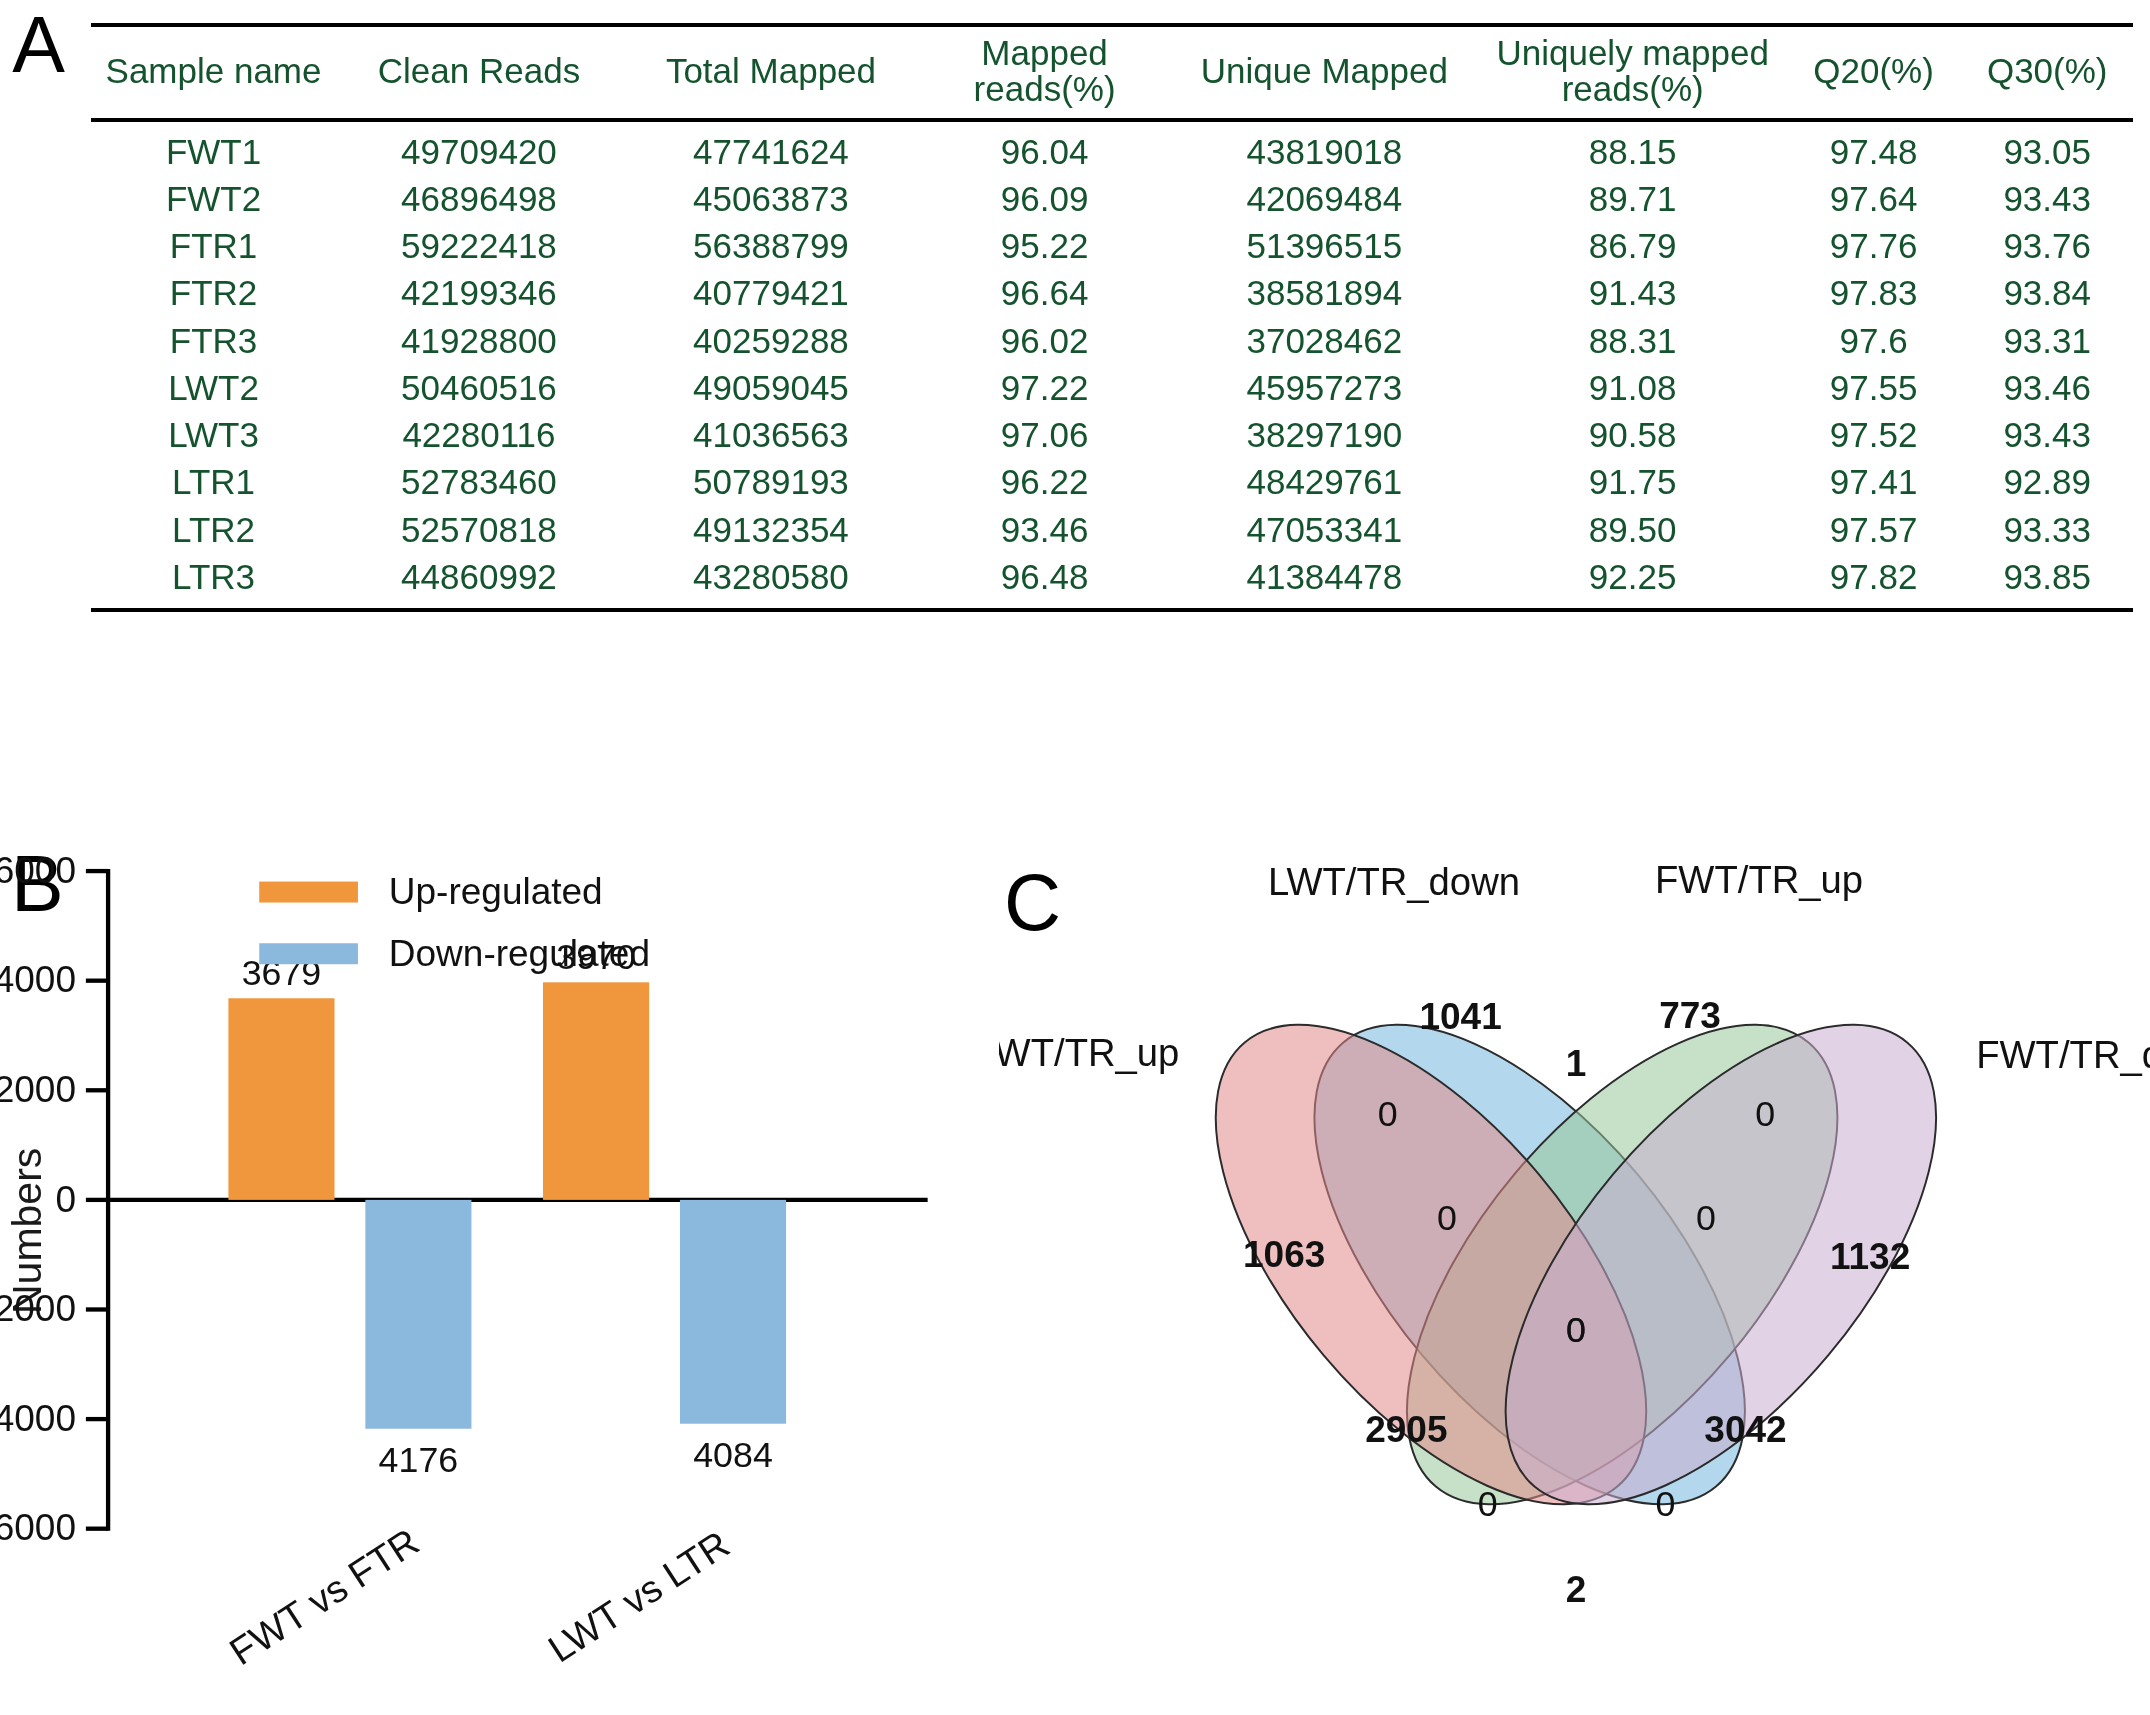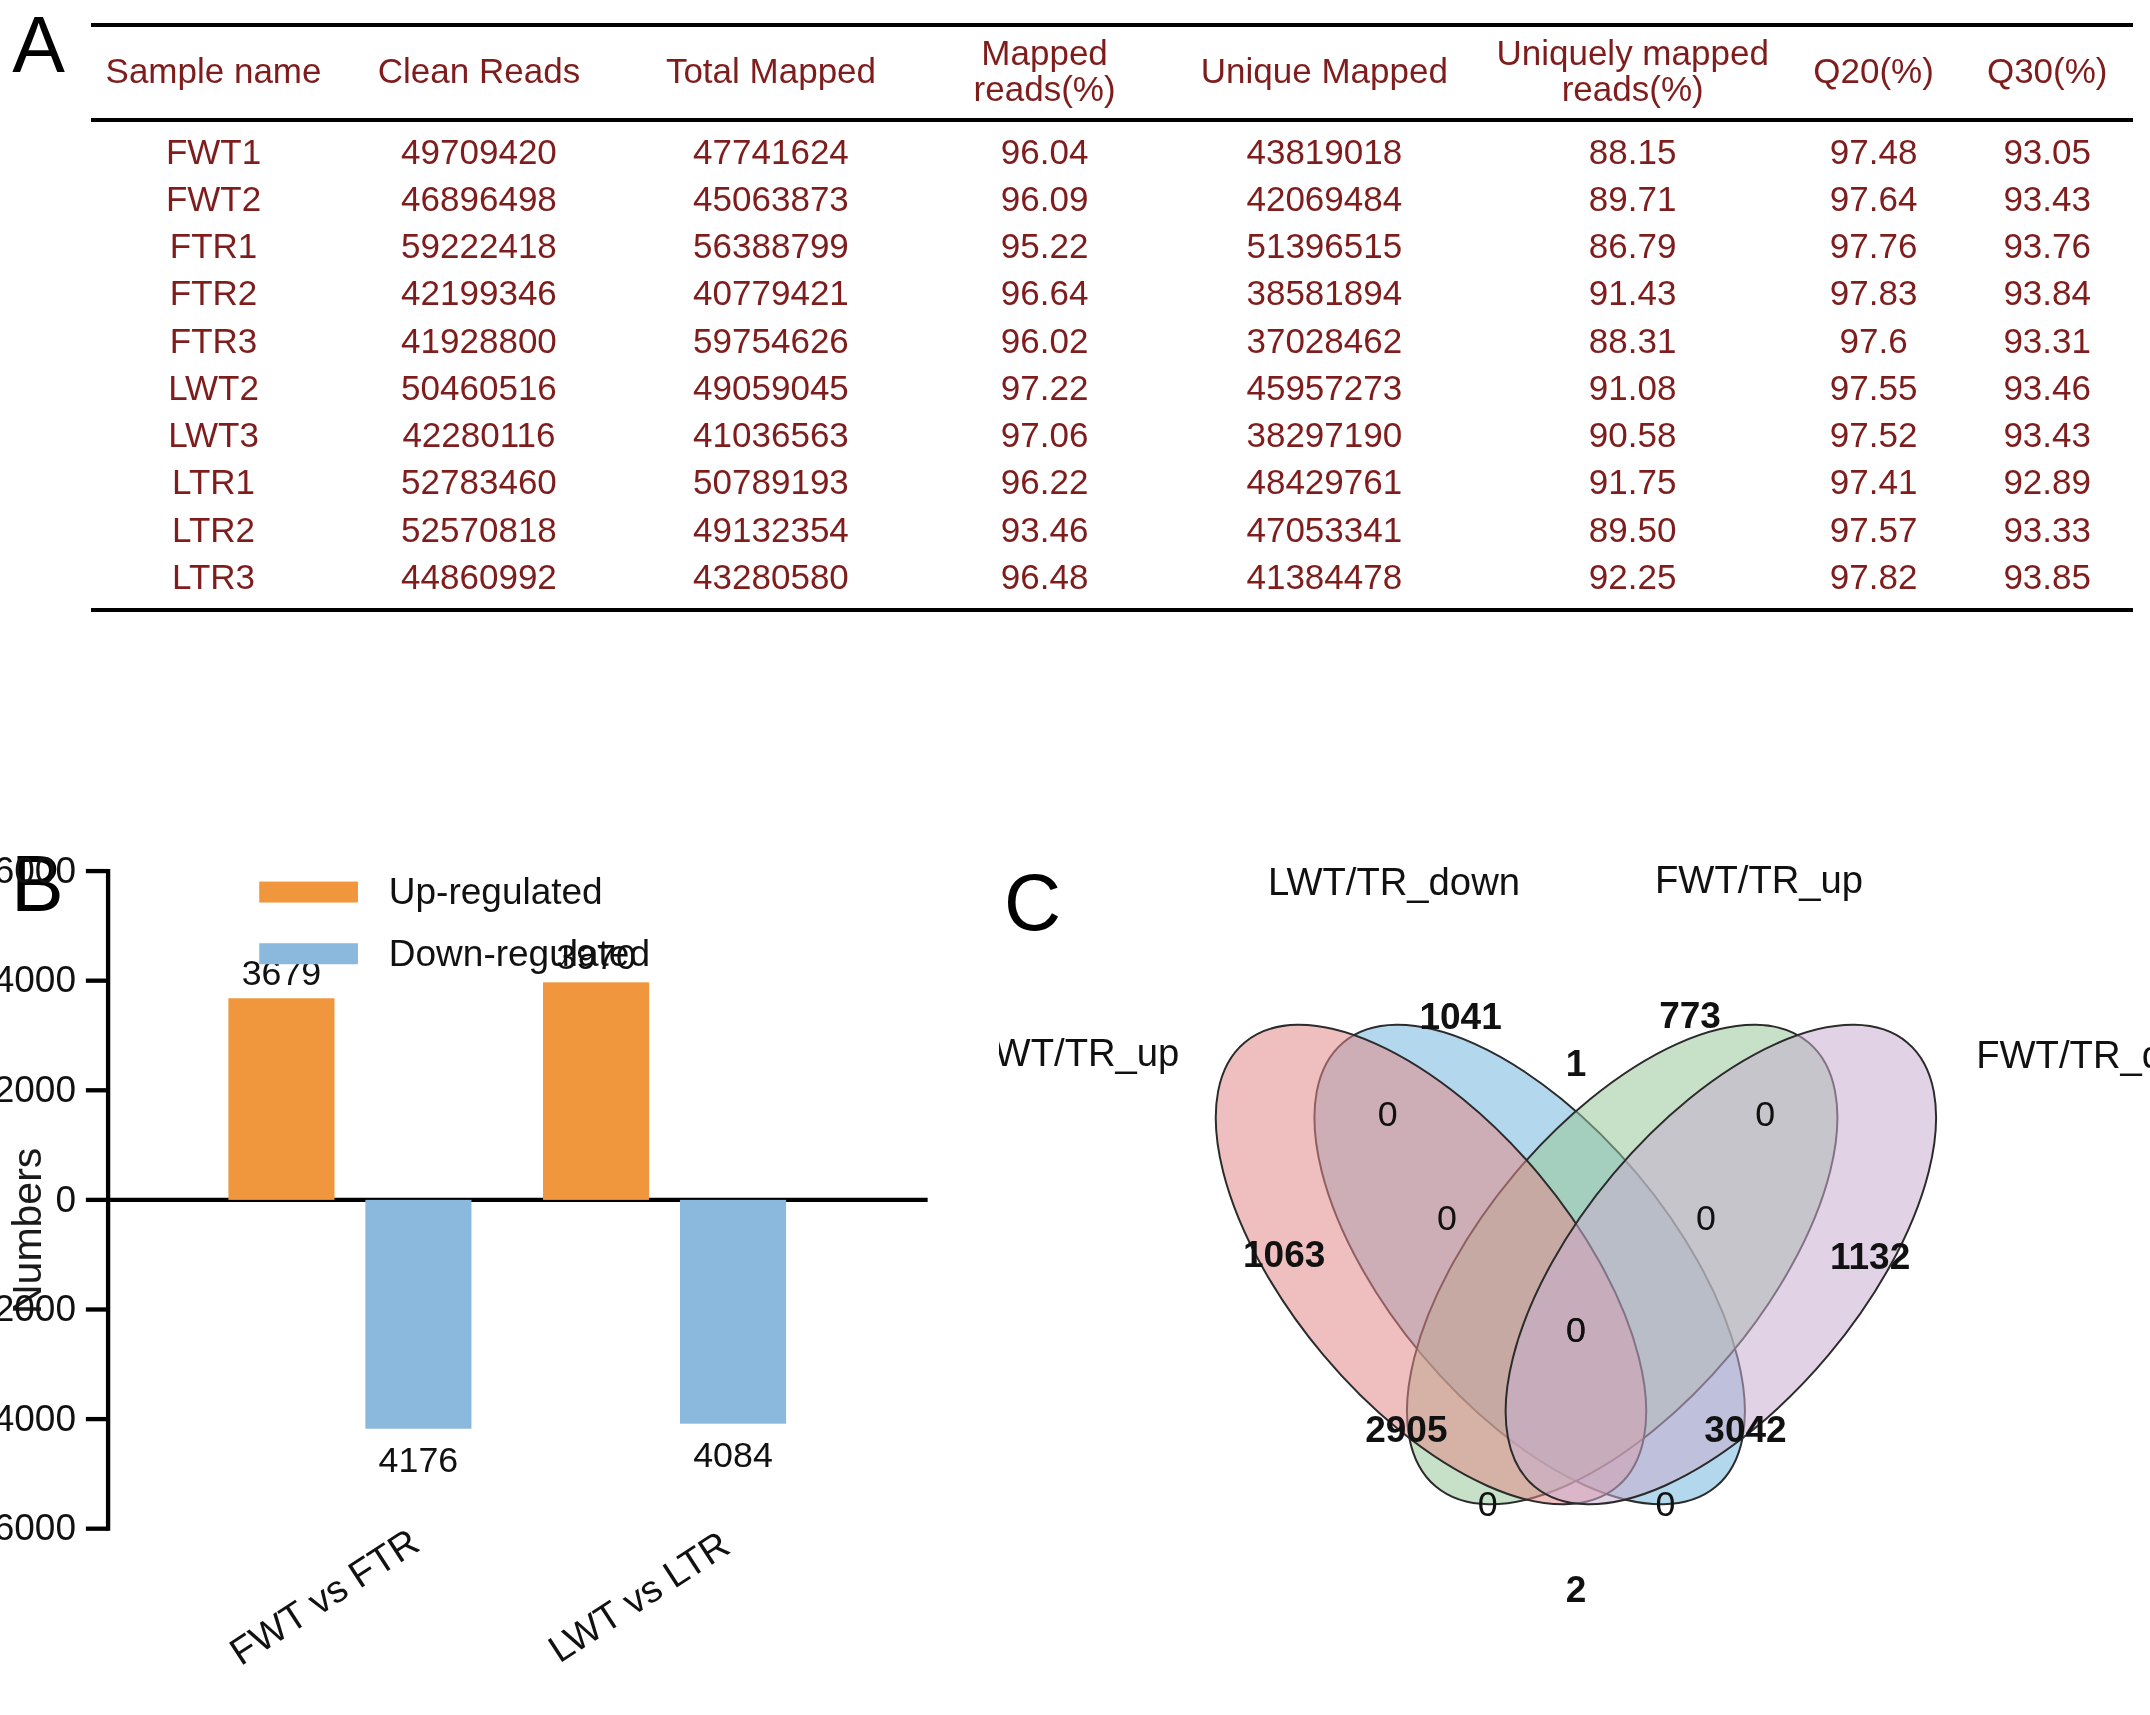--- a/index.html
+++ b/index.html
@@ -34,21 +34,21 @@
     position: absolute;
     left: 91px;
     top: 23.4px;
     width: 2042px;
   }
   table.stats {
     border-collapse: collapse;
     width: 100%;
     font-size: 35px;
     font-weight: 400;
-    color: #7f1d1d;
+    color: #14532d;
   }
   table.stats thead tr.hdr {
     border-top: 4.3px solid #000;
     border-bottom: 4.3px solid #000;
   }
   table.stats tbody {
     border-bottom: 4.3px solid #000;
   }
   table.stats th {
     font-weight: 400;
@@ -178,21 +178,21 @@
           <td class="c2">40779421</td>
           <td class="c3">96.64</td>
           <td class="c4">38581894</td>
           <td class="c5">91.43</td>
           <td class="c6">97.83</td>
           <td class="c7">93.84</td>
         </tr>
         <tr>
           <td class="c0">FTR3</td>
           <td class="c1">41928800</td>
-          <td class="c2">59754626</td>
+          <td class="c2">40259288</td>
           <td class="c3">96.02</td>
           <td class="c4">37028462</td>
           <td class="c5">88.31</td>
           <td class="c6">97.6</td>
           <td class="c7">93.31</td>
         </tr>
         <tr>
           <td class="c0">LWT2</td>
           <td class="c1">50460516</td>
           <td class="c2">49059045</td>

